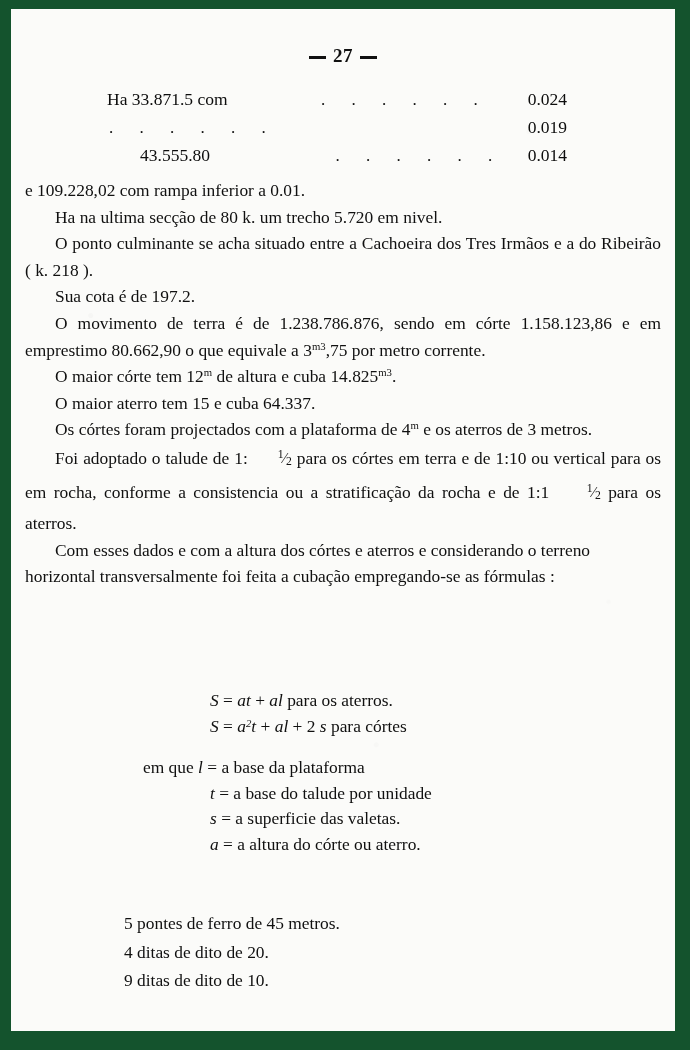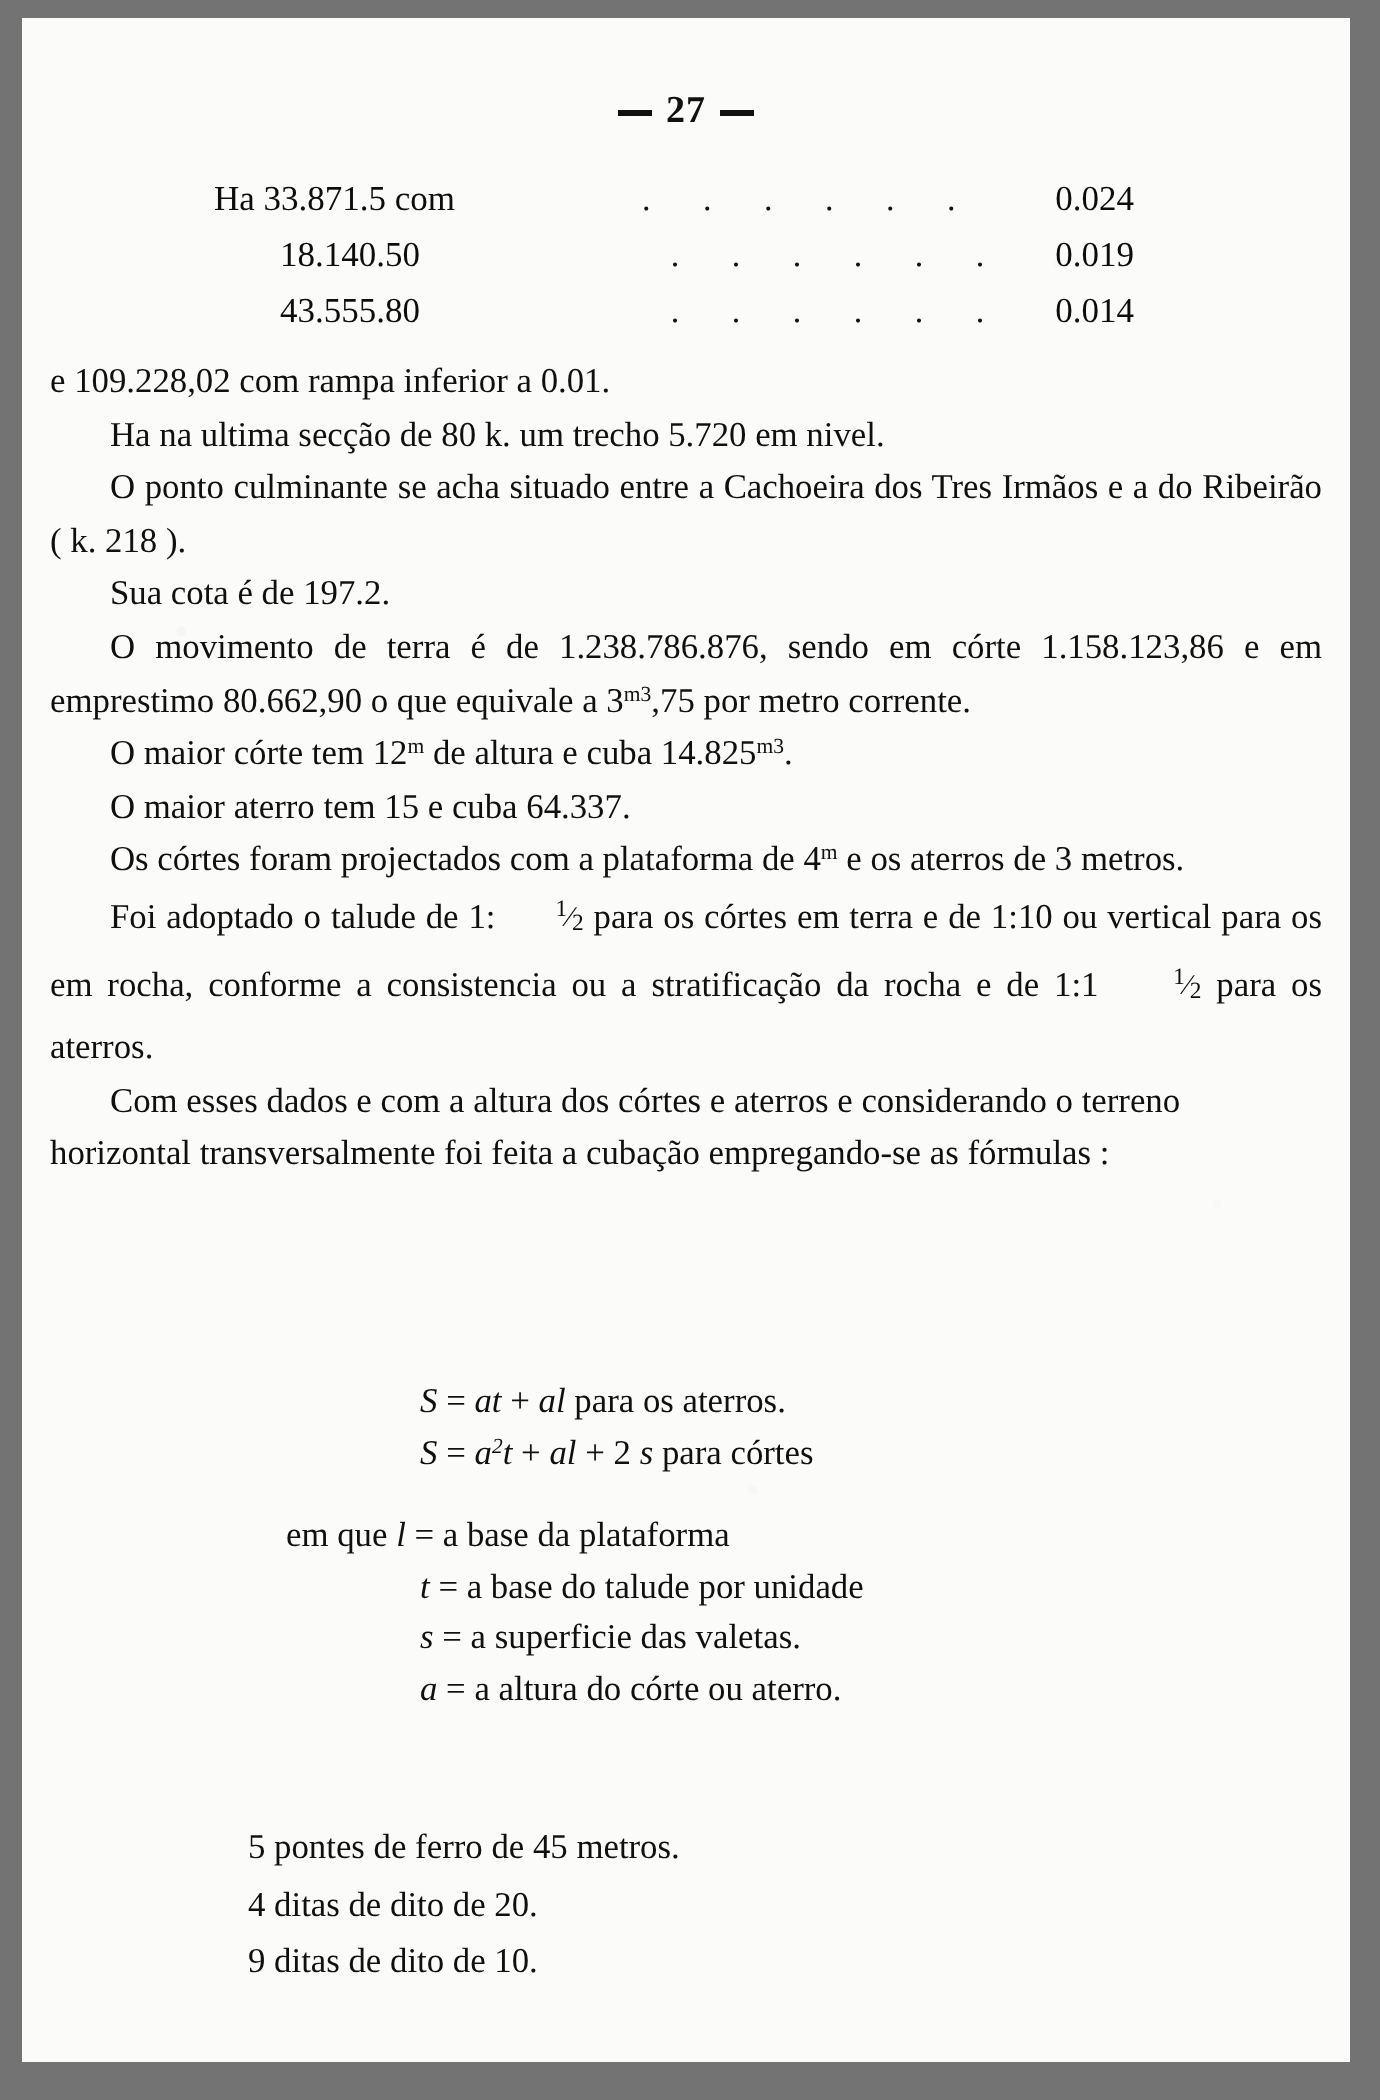--- a/index.html
+++ b/index.html
@@ -11,21 +11,21 @@
     width: 690px;
     height: 1050px;
     overflow: hidden;
     font-family: "Liberation Serif", "DejaVu Serif", serif;
   }
   .page-frame {
     position: absolute;
     left: 0; top: 0;
     width: 690px;
     height: 1050px;
-    background: #737373;
+    background: #14532d;
     box-sizing: border-box;
   }
   .page-sheet {
     position: absolute;
     left: 11px;
     top: 9px;
     width: 664px;
     height: 1022px;
     background: #fbfbf9;
     box-sizing: border-box;
@@ -207,21 +207,20 @@
         <span class="dash left"></span><span>27</span><span class="dash right"></span>
       </div>
 
       <div class="table-block">
         <div class="table-row">
           <span class="tr-label">Ha  33.871.5 com</span>
           <span class="tr-dots">. . . . . .</span>
           <span class="tr-val">0.024</span>
         </div>
         <div class="table-row">
-          <span class="tr-label indent">18.140.50</span>
           <span class="tr-dots">. . . . . .</span>
           <span class="tr-val">0.019</span>
         </div>
         <div class="table-row">
           <span class="tr-label indent">43.555.80</span>
           <span class="tr-dots">. . . . . .</span>
           <span class="tr-val">0.014</span>
         </div>
       </div>
 

